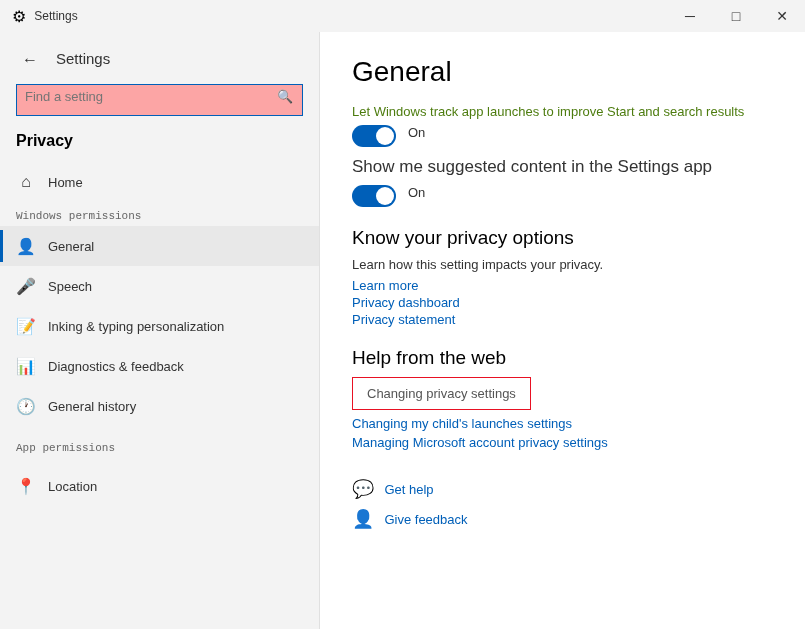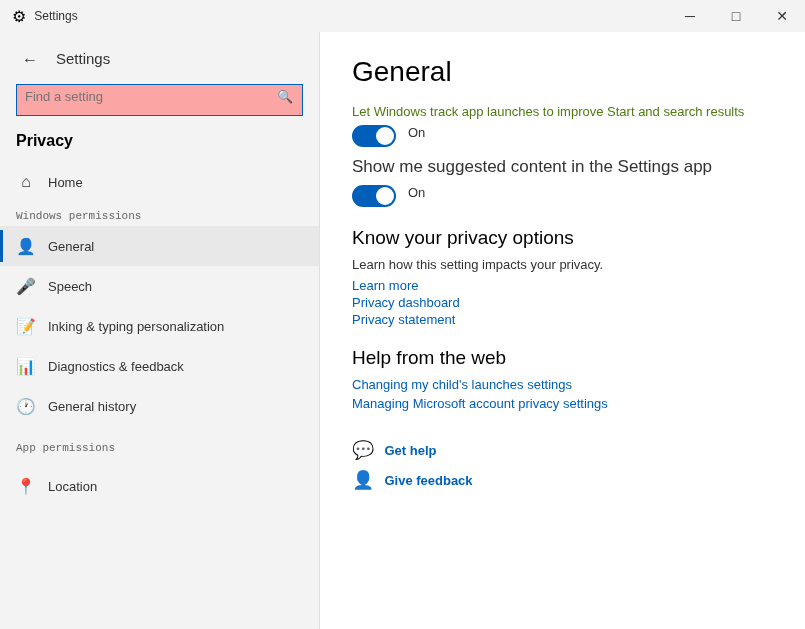--- a/index.html
+++ b/index.html
@@ -119,21 +119,21 @@
       color: #555;
       margin-bottom: 6px;
       cursor: pointer;
     }
 
     .help-link { color: #005fb8; font-size: 13px; text-decoration: none; display: block; margin-bottom: 4px; cursor: pointer; }
 
     .bottom-actions { margin-top: 28px; display: flex; flex-direction: column; gap: 8px; }
     .action-item { display: flex; align-items: center; gap: 10px; cursor: pointer; }
     .action-icon { font-size: 18px; color: #333; }
-    .action-link { color: #005fb8; font-size: 13px; text-decoration: none; font-weight: bold; }
+    .action-link { color: #005fb8; font-size: 13px; text-decoration: none; }
   </style>
 </head>
 <body>
 
 <div class="title-bar">
   <div class="title-bar-left">
     <span>⚙</span>
     <span class="title-bar-title">Settings</span>
   </div>
   <div class="title-bar-controls">
@@ -221,20 +221,21 @@
     </div>
 
     <h2 class="section-title">Know your privacy options</h2>
     <p class="section-desc">Learn how this setting impacts your privacy.</p>
     <a class="link" href="#">Learn more</a>
     <a class="link" href="#">Privacy dashboard</a>
     <a class="link" href="#">Privacy statement</a>
 
     <div class="help-web-section">
       <h2 class="section-title">Help from the web</h2>
+      <div class="help-link-boxed">Changing privacy settings</div>
       <a class="help-link" href="#">Changing my child's launches settings</a>
       <a class="help-link" href="#">Managing Microsoft account privacy settings</a>
     </div>
 
     <div class="bottom-actions">
       <div class="action-item">
         <span class="action-icon">💬</span>
         <a class="action-link" href="#">Get help</a>
       </div>
       <div class="action-item">

